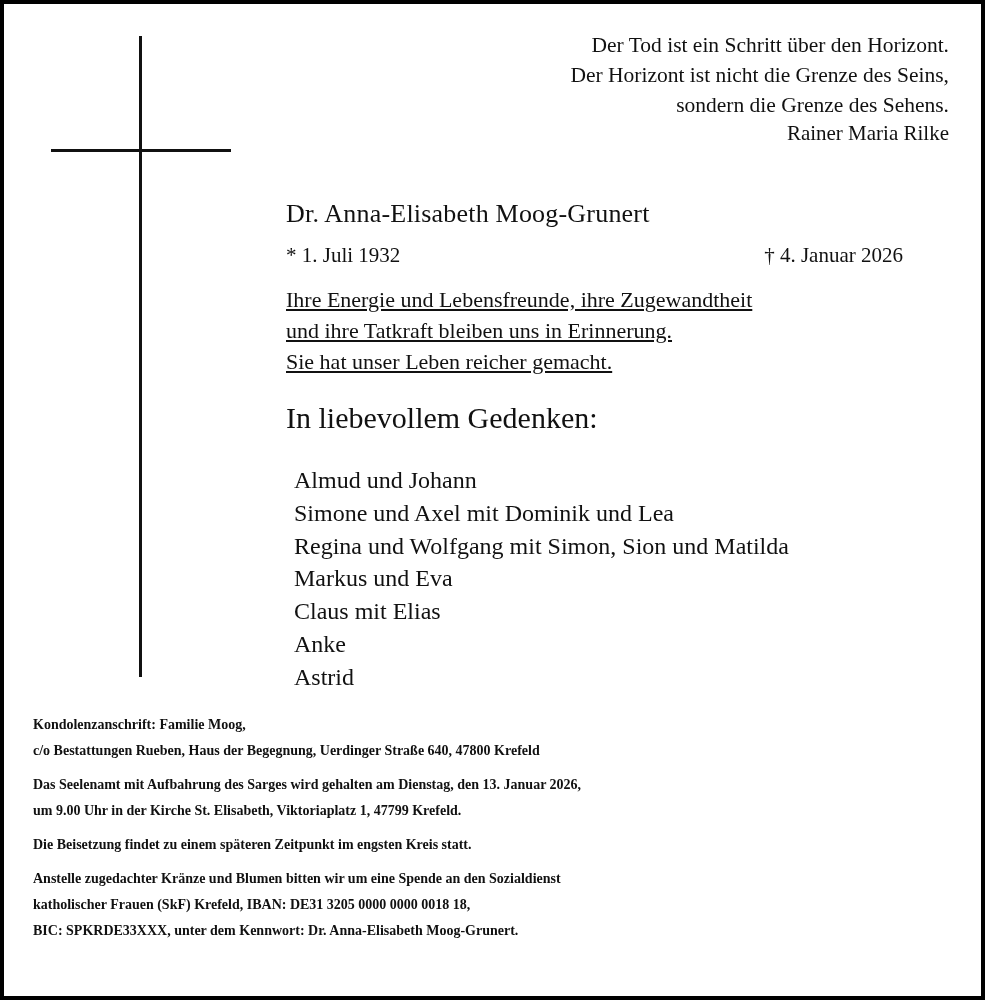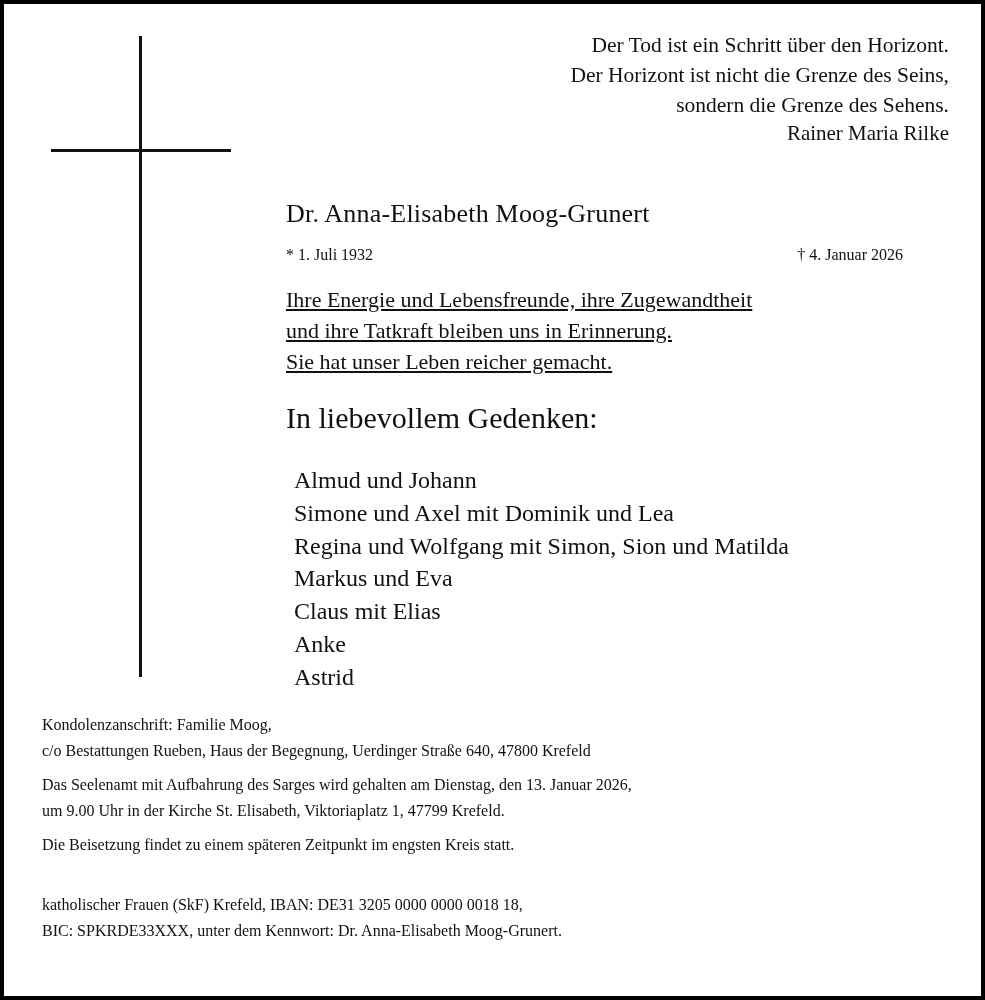--- a/index.html
+++ b/index.html
@@ -6,25 +6,25 @@
   body { width: 985px; height: 1000px; position: relative; overflow: hidden;
          font-family: "Liberation Serif", "DejaVu Serif", serif; color: #111; }
   .frame { position: absolute; left: 0; top: 0; width: 985px; height: 1000px;
            box-sizing: border-box; border-top: 4px solid #000; border-left: 4px solid #000;
            border-right: 4px solid #000; border-bottom: 4px solid #000; }
   .cross-v { position: absolute; left: 139px; top: 36px; width: 3px; height: 641px; background: #111; }
   .cross-h { position: absolute; left: 51px; top: 149px; width: 180px; height: 3px; background: #111; }
   .quote { position: absolute; right: 36px; top: 30px; text-align: right; font-size: 21.5px; line-height: 30px; }
   .quote .author { font-size: 21px; line-height: 26px; }
   .name { position: absolute; left: 286px; top: 190px; font-size: 26px; line-height: 48px; letter-spacing: 0.2px; white-space: nowrap; }
-  .dates { position: absolute; left: 286px; top: 241px; width: 617px; font-size: 16px; line-height: 28px; display: flex; justify-content: space-between; }
+  .dates { position: absolute; left: 286px; top: 241px; width: 617px; font-size: 21px; line-height: 28px; display: flex; justify-content: space-between; }
   .tribute { position: absolute; left: 286px; top: 284px; font-size: 22px; line-height: 31px; text-decoration: underline; }
   .gedenken { position: absolute; left: 286px; top: 402px; font-size: 30px; line-height: 31px; }
   .mourners { position: absolute; left: 286px; top: 456px; font-size: 24px; line-height: 32.8px; margin: 8px; padding: 0; list-style: none; }
-  .footer { position: absolute; left: 42px; top: 712px; width: 920px; font-size: 16px; line-height: 26px; }
+  .footer { position: absolute; left: 33px; top: 712px; width: 920px; font-size: 14px; line-height: 26px; font-weight: bold; }
   .footer p { margin: 0 0 8px 0; }
 </style>
 </head>
 <body>
 
 <div class="frame"></div>
 
 <div>
   <div class="cross-v"></div>
   <div class="cross-h"></div>
@@ -68,17 +68,17 @@
     <span>c/o Bestattungen Rueben, Haus der Begegnung, Uerdinger Straße 640, 47800 Krefeld</span>
   </p>
   <p>
     <span>Das Seelenamt mit Aufbahrung des Sarges wird gehalten am Dienstag, den 13. Januar 2026,</span><br>
     <span>um 9.00 Uhr in der Kirche St. Elisabeth, Viktoriaplatz 1, 47799 Krefeld.</span>
   </p>
   <p>
     <span>Die Beisetzung findet zu einem späteren Zeitpunkt im engsten Kreis statt.</span>
   </p>
   <p>
-    <br>
+    <span>Anstelle zugedachter Kränze und Blumen bitten wir um eine Spende an den Sozialdienst</span><br>
     <span>katholischer Frauen (SkF) Krefeld, IBAN: DE31 3205 0000 0000 0018 18,</span><br>
     <span>BIC: SPKRDE33XXX, unter dem Kennwort: Dr. Anna-Elisabeth Moog-Grunert.</span>
   </p>
 </div>
 
 </body></html>

